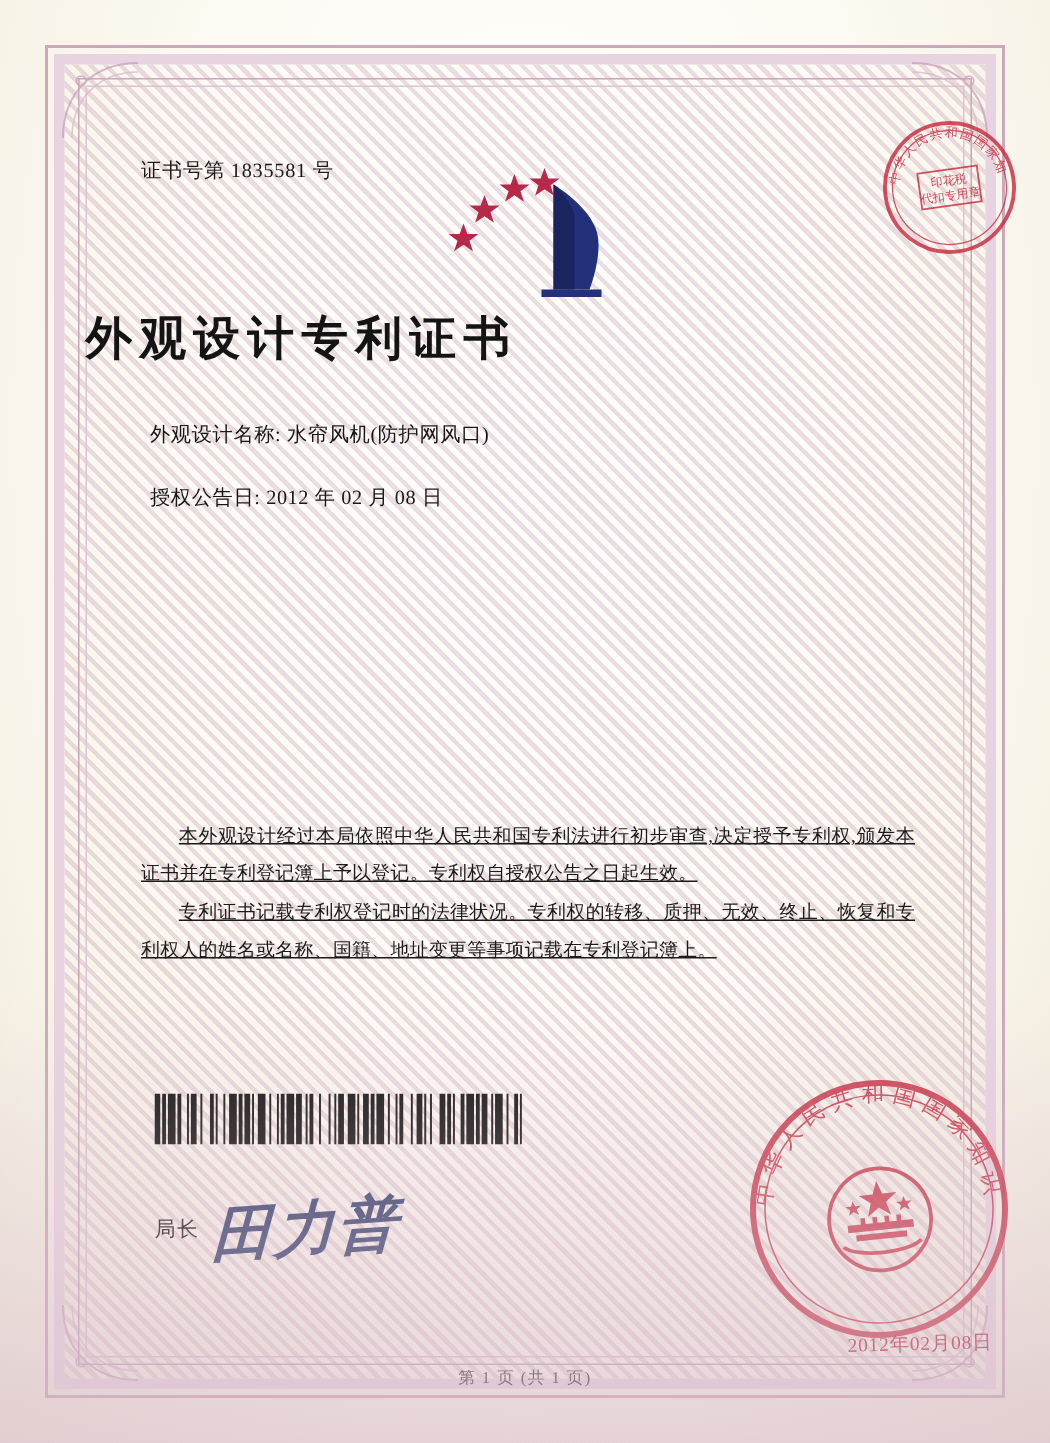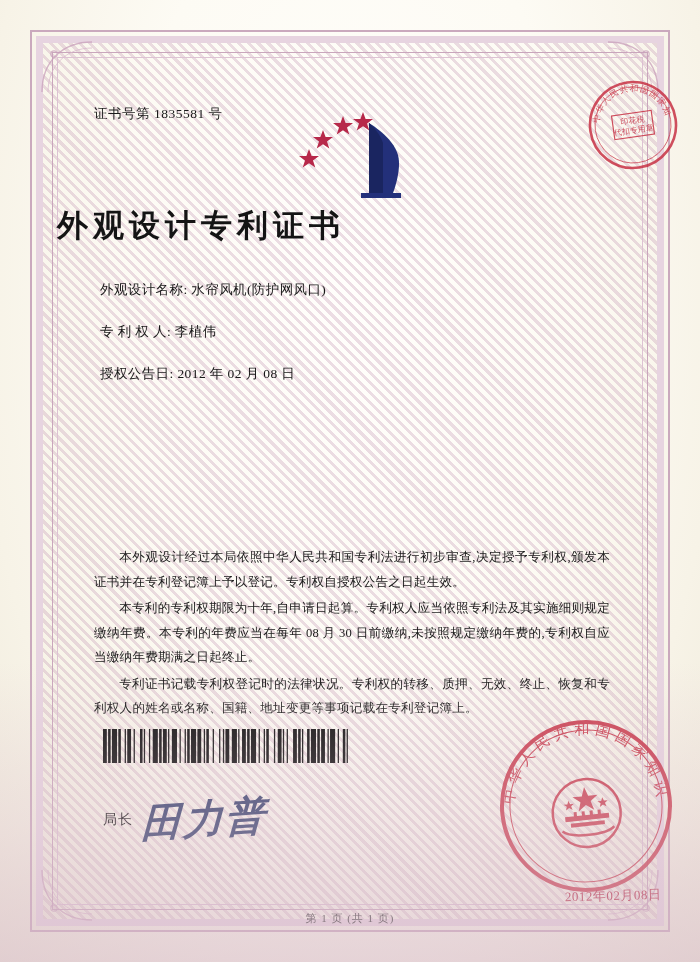--- a/index.html
+++ b/index.html
@@ -143,21 +143,21 @@
   .paras {
     position: absolute;
     left: 37px; top: 488px;
     width: 516px;
     font-size: 12.6px;
     line-height: 1.95;
     color: #1b1b1b;
     text-align: justify;
     letter-spacing: .2px;
   }
-  .paras p { margin: 0 0 2px 0; text-indent: 2em; }
+  .paras p { margin: 0 0 2px 0; text-indent: 2em; text-decoration: underline; }
 
   
   .barcode {
     position: absolute;
     left: 46px; top: 672px;
     width: 250px; height: 34px;
   }
   .barcode .bars { width: 100%; height: 100%; }
 
   
@@ -286,32 +286,27 @@
     </div>
 
     <div class="title">外观设计专利证书</div>
 
     <div class="fields">
       <div class="field">
         <span class="lbl">外观设计名称:</span>
         <span class="val">水帘风机(防护网风口)</span>
       </div>
       <div class="field">
-        <span class="lbl">专 利 权 人:</span>
-        <span class="val">李植伟</span>
-      </div>
-      <div class="field">
         <span class="lbl">授权公告日:</span>
         <span class="val">2012 年 02 月 08 日</span>
       </div>
     </div>
 
     <div class="paras">
       <p>本外观设计经过本局依照中华人民共和国专利法进行初步审查,决定授予专利权,颁发本证书并在专利登记簿上予以登记。专利权自授权公告之日起生效。</p>
-      <p>本专利的专利权期限为十年,自申请日起算。专利权人应当依照专利法及其实施细则规定缴纳年费。本专利的年费应当在每年 08 月 30 日前缴纳,未按照规定缴纳年费的,专利权自应当缴纳年费期满之日起终止。</p>
       <p>专利证书记载专利权登记时的法律状况。专利权的转移、质押、无效、终止、恢复和专利权人的姓名或名称、国籍、地址变更等事项记载在专利登记簿上。</p>
     </div>
 
     <div class="barcode">
       <svg class="bars" id="barcode-svg" viewBox="0 0 250 34" preserveAspectRatio="none">
           <rect x="0.00" y="0" width="3.83" height="34" fill="#141414"></rect>
           <rect x="5.10" y="0" width="2.55" height="34" fill="#141414"></rect>
           <rect x="8.93" y="0" width="5.10" height="34" fill="#141414"></rect>
           <rect x="15.31" y="0" width="2.55" height="34" fill="#141414"></rect>
           <rect x="21.68" y="0" width="1.28" height="34" fill="#141414"></rect>

